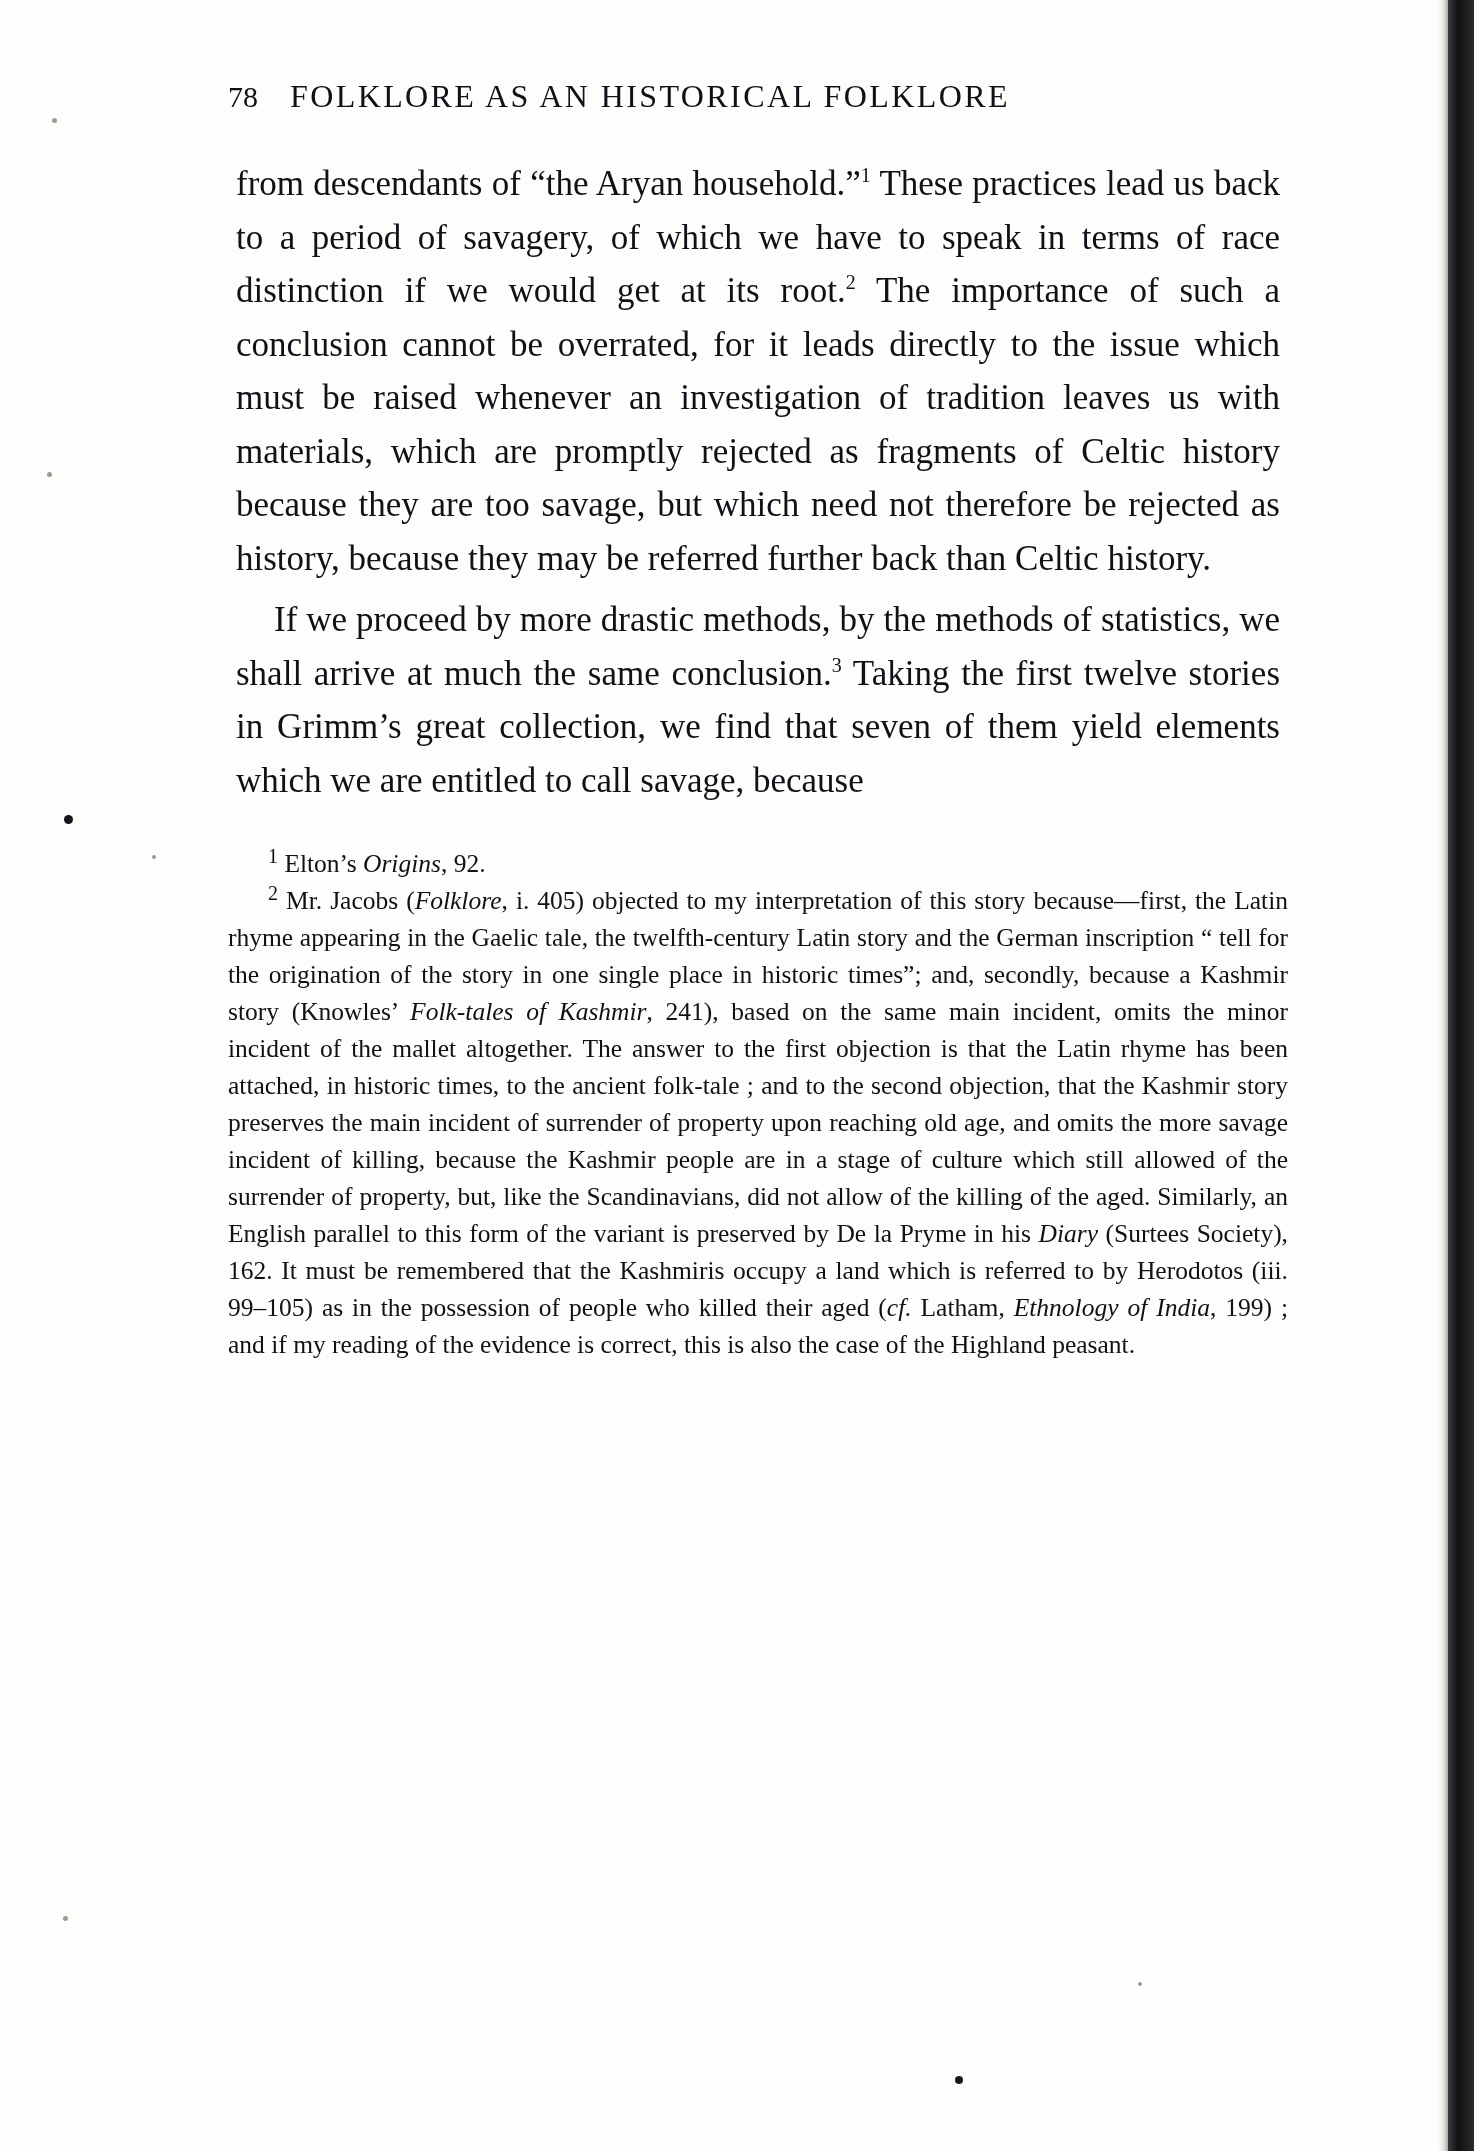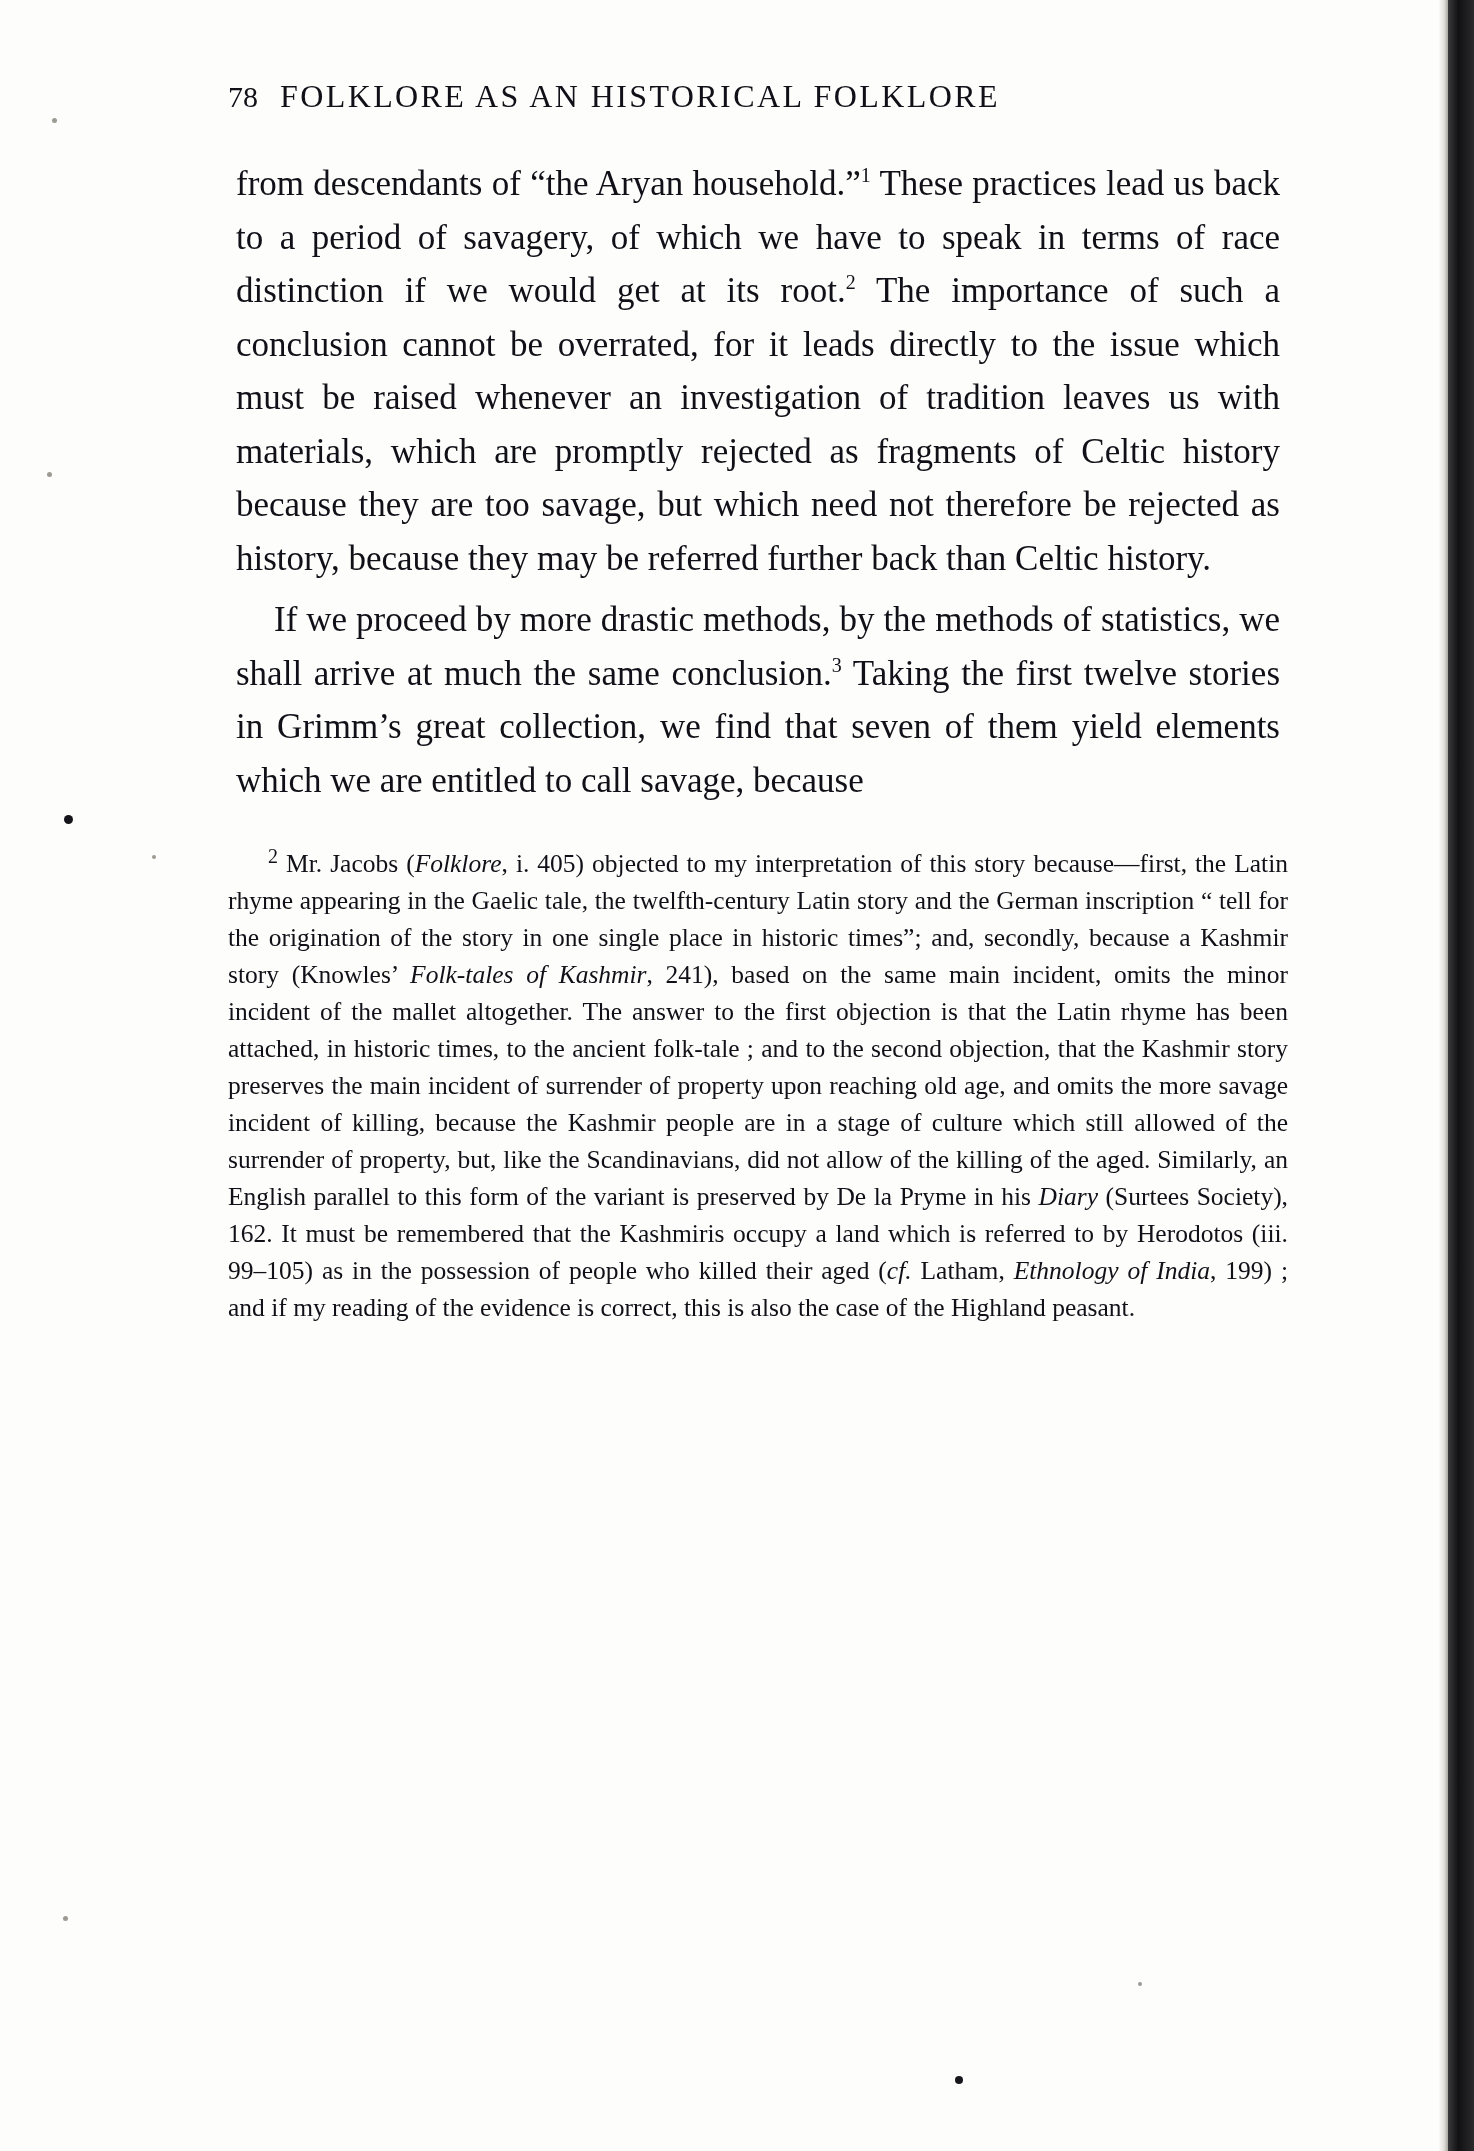--- a/index.html
+++ b/index.html
@@ -43,21 +43,21 @@
   }
   .header {
     margin-top: 78px;
     font-size: 33px;
     letter-spacing: 2.2px;
     white-space: nowrap;
   }
   .header .pagenum {
     font-size: 30px;
     letter-spacing: 0px;
-    margin-right: 22px;
+    margin-right: 32px;
   }
   .header .title {
     font-size: 32px;
     letter-spacing: 2.4px;
   }
   .body {
     margin-top: 42px;
     width: 1060px;
     font-size: 35px;
     line-height: 53.5px;
@@ -141,17 +141,18 @@
     <div class="header">
       <span class="pagenum">78</span><span class="title">FOLKLORE AS AN HISTORICAL FOLKLORE</span>
     </div>
 
     <div class="body">
       <p><span>from descendants of “the Aryan household.”</span><sup>1</sup><span> These practices lead us back to a period of savagery, of which we have to speak in terms of race distinction if we would get at its root.</span><sup>2</sup><span> The importance of such a conclusion cannot be overrated, for it leads directly to the issue which must be raised whenever an investigation of tradition leaves us with materials, which are promptly rejected as fragments of Celtic history because they are too savage, but which need not therefore be rejected as history, because they may be referred further back than Celtic history.</span></p>
       <p class="indent"><span>If we proceed by more drastic methods, by the methods of statistics, we shall arrive at much the same conclusion.</span><sup>3</sup><span> Taking the first twelve stories in Grimm’s great collection, we find that seven of them yield elements which we are entitled to call savage, because</span></p>
     </div>
 
     <div class="notes" id="footnotes">
+        <p class="note-indent"><sup>1</sup> <span>Elton’s </span><i>Origins</i><span>, 92.</span></p>
         <p class="note-indent"><sup>2</sup> <span>Mr. Jacobs (</span><i>Folklore</i><span>, i. 405) objected to my interpretation of this story because—first, the Latin rhyme appearing in the Gaelic tale, the twelfth-century Latin story and the German inscription “ tell for the origination of the story in one single place in historic times”; and, secondly, because a Kashmir story (Knowles’ </span><i>Folk-tales of Kashmir</i><span>, 241), based on the same main incident, omits the minor incident of the mallet altogether. The answer to the first objection is that the Latin rhyme has been attached, in historic times, to the ancient folk-tale ; and to the second objection, that the Kashmir story preserves the main incident of surrender of property upon reaching old age, and omits the more savage incident of killing, because the Kashmir people are in a stage of culture which still allowed of the surrender of property, but, like the Scandinavians, did not allow of the killing of the aged. Similarly, an English parallel to this form of the variant is preserved by De la Pryme in his </span><i>Diary</i><span> (Surtees Society), 162. It must be remembered that the Kashmiris occupy a land which is referred to by Herodotos (iii. 99–105) as in the possession of people who killed their aged (</span><i>cf.</i><span> Latham, </span><i>Ethnology of India</i><span>, 199) ; and if my reading of the evidence is correct, this is also the case of the Highland peasant.</span></p>
       </div>
 
   </div>
 </div>
 
 </body></html>

